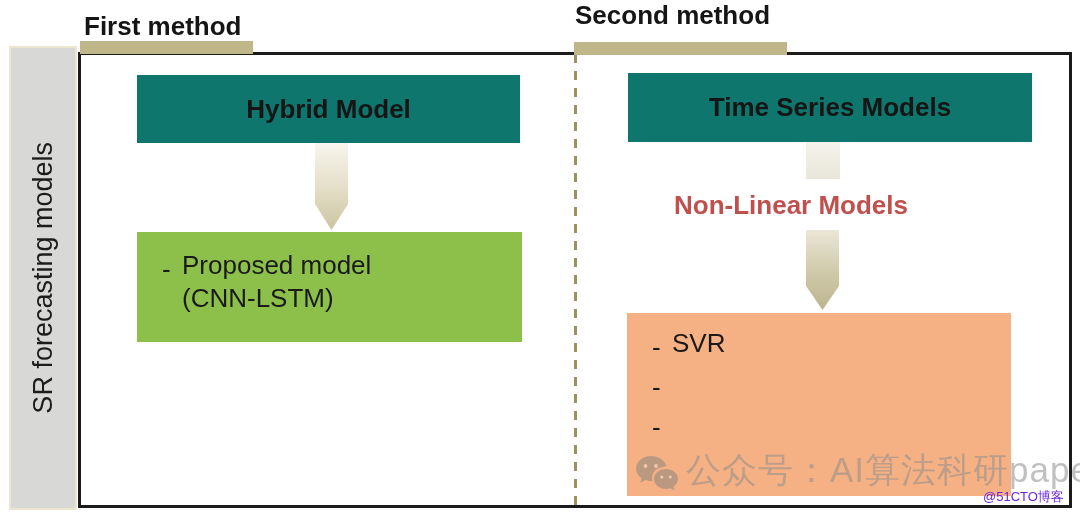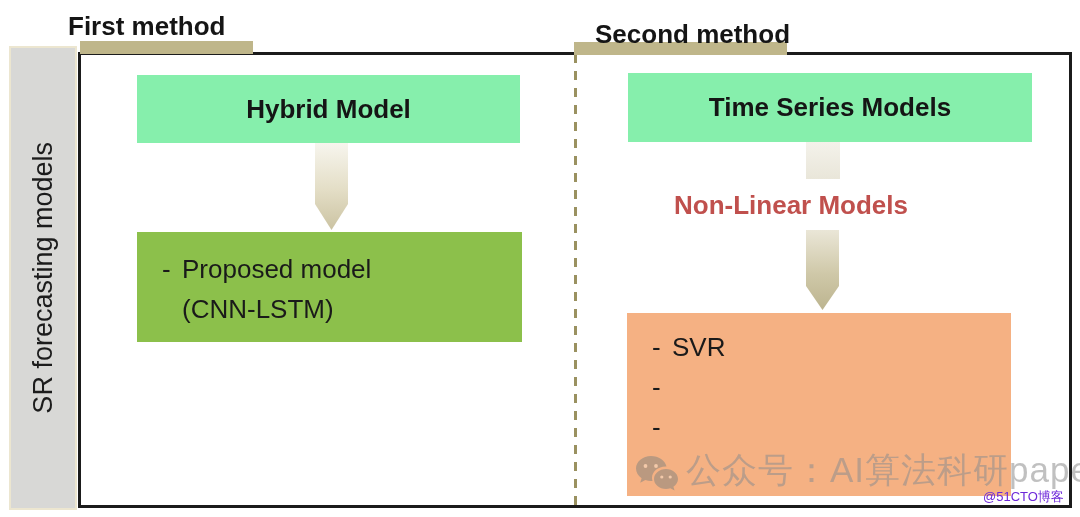--- a/index.html
+++ b/index.html
@@ -6,55 +6,55 @@
   #canvas{
     position:relative;width:1080px;height:517px;overflow:hidden;
     background:#ffffff;
     font-family:"Liberation Sans","DejaVu Sans",sans-serif;
     color:#1a1a1a;
   }
   .abs{position:absolute;}
 
   
   .method-title{font-weight:bold;font-size:26px;color:#151515;white-space:nowrap;z-index:4;}
-  #first-method-title{left:68px;top:11px;}
-  #second-method-title{left:575px;top:19px;margin-left:20px;}
+  #first-method-title{left:84px;top:11px;}
+  #second-method-title{left:575px;top:0;}
   .title-bar{height:13px;background:#bfb68a;z-index:3;}
   #first-method-bar{left:80px;top:41px;width:173px;}
   #second-method-bar{left:574px;top:42px;width:213px;}
 
   
   #outer-frame{left:78px;top:52px;width:994px;height:456px;border:3px solid #1b1b1b;box-sizing:border-box;z-index:1;background:#ffffff;}
   #sidebar{left:9px;top:46px;width:68px;height:464px;background:#d8d8d6;border:2px solid #ece6d0;box-sizing:border-box;z-index:2;
     display:flex;align-items:center;justify-content:center;}
   #sidebar-label{
     writing-mode:vertical-rl;transform:rotate(180deg);
     font-size:27px;color:#1c1c1c;letter-spacing:0px;white-space:nowrap;
   }
 
   
   #divider-dashed{
     left:574px;top:54px;width:3px;height:452px;z-index:2;
     background:repeating-linear-gradient(to bottom,#9a9160 0 9px,rgba(0,0,0,0) 9px 17px);
   }
 
   
-  .beige-box{background:#86efac;display:flex;align-items:center;justify-content:center;z-index:2;}
+  .beige-box{background:#0f766e;display:flex;align-items:center;justify-content:center;z-index:2;}
   .beige-box .box-title{font-weight:bold;font-size:26px;color:#151515;}
   #hybrid-box{left:137px;top:75px;width:383px;height:68px;}
   #timeseries-box{left:628px;top:73px;width:404px;height:69px;}
 
   #green-box{left:137px;top:232px;width:385px;height:110px;background:#8cc04b;z-index:2;
     display:flex;align-items:flex-start;padding-top:17px;box-sizing:border-box;}
   #orange-box{left:627px;top:313px;width:384px;height:183px;background:#f5b183;z-index:2;
     padding-top:14px;box-sizing:border-box;}
 
   .li-row{display:flex;align-items:flex-start;}
   .li-marker{width:45px;padding-left:25px;box-sizing:border-box;font-size:26px;line-height:40px;flex:none;}
-  .li-text{font-size:26px;line-height:40px;white-space:pre-line;}
+  .li-text{font-size:26px;line-height:33px;white-space:pre-line;}
 
   
   .down-arrow{z-index:2;clip-path:polygon(0 0,100% 0,100% 70%,50% 100%,0 70%);}
   #arrow-left{left:315px;top:143px;width:33px;height:87px;
     background:linear-gradient(to bottom,#f7f5ee 0%,#e3ddc5 55%,#cbc3a2 100%);}
   #arrow-right-stub{left:806px;top:142px;width:34px;height:37px;z-index:2;
     background:linear-gradient(to bottom,#f4f2eb 0%,#e9e6d9 100%);}
   #arrow-right{left:806px;top:230px;width:33px;height:80px;
     background:linear-gradient(to bottom,#eae6d7 0%,#cfc8a8 55%,#bcb48f 100%);}
 

